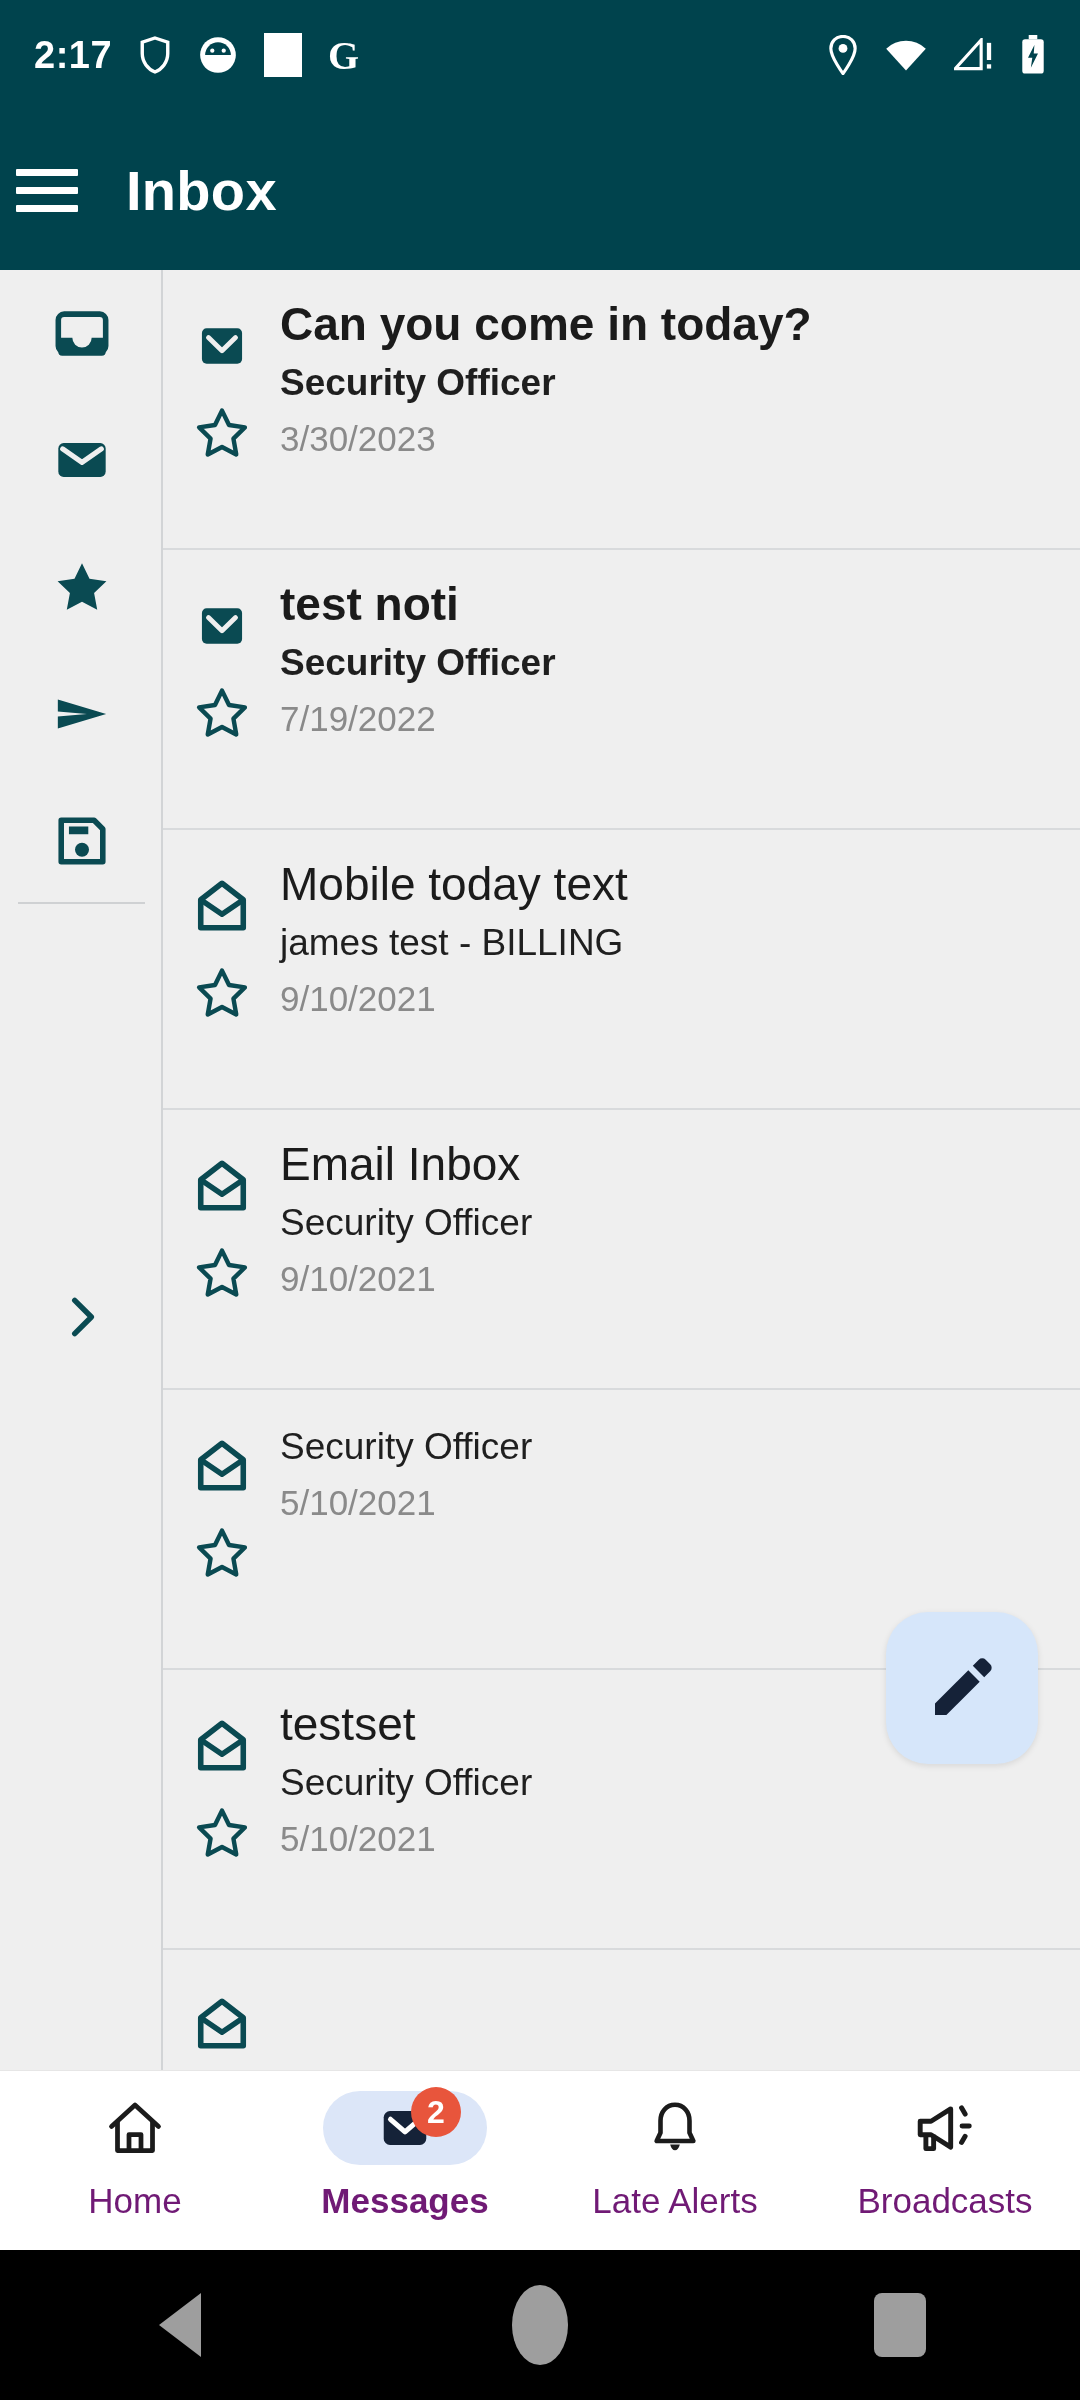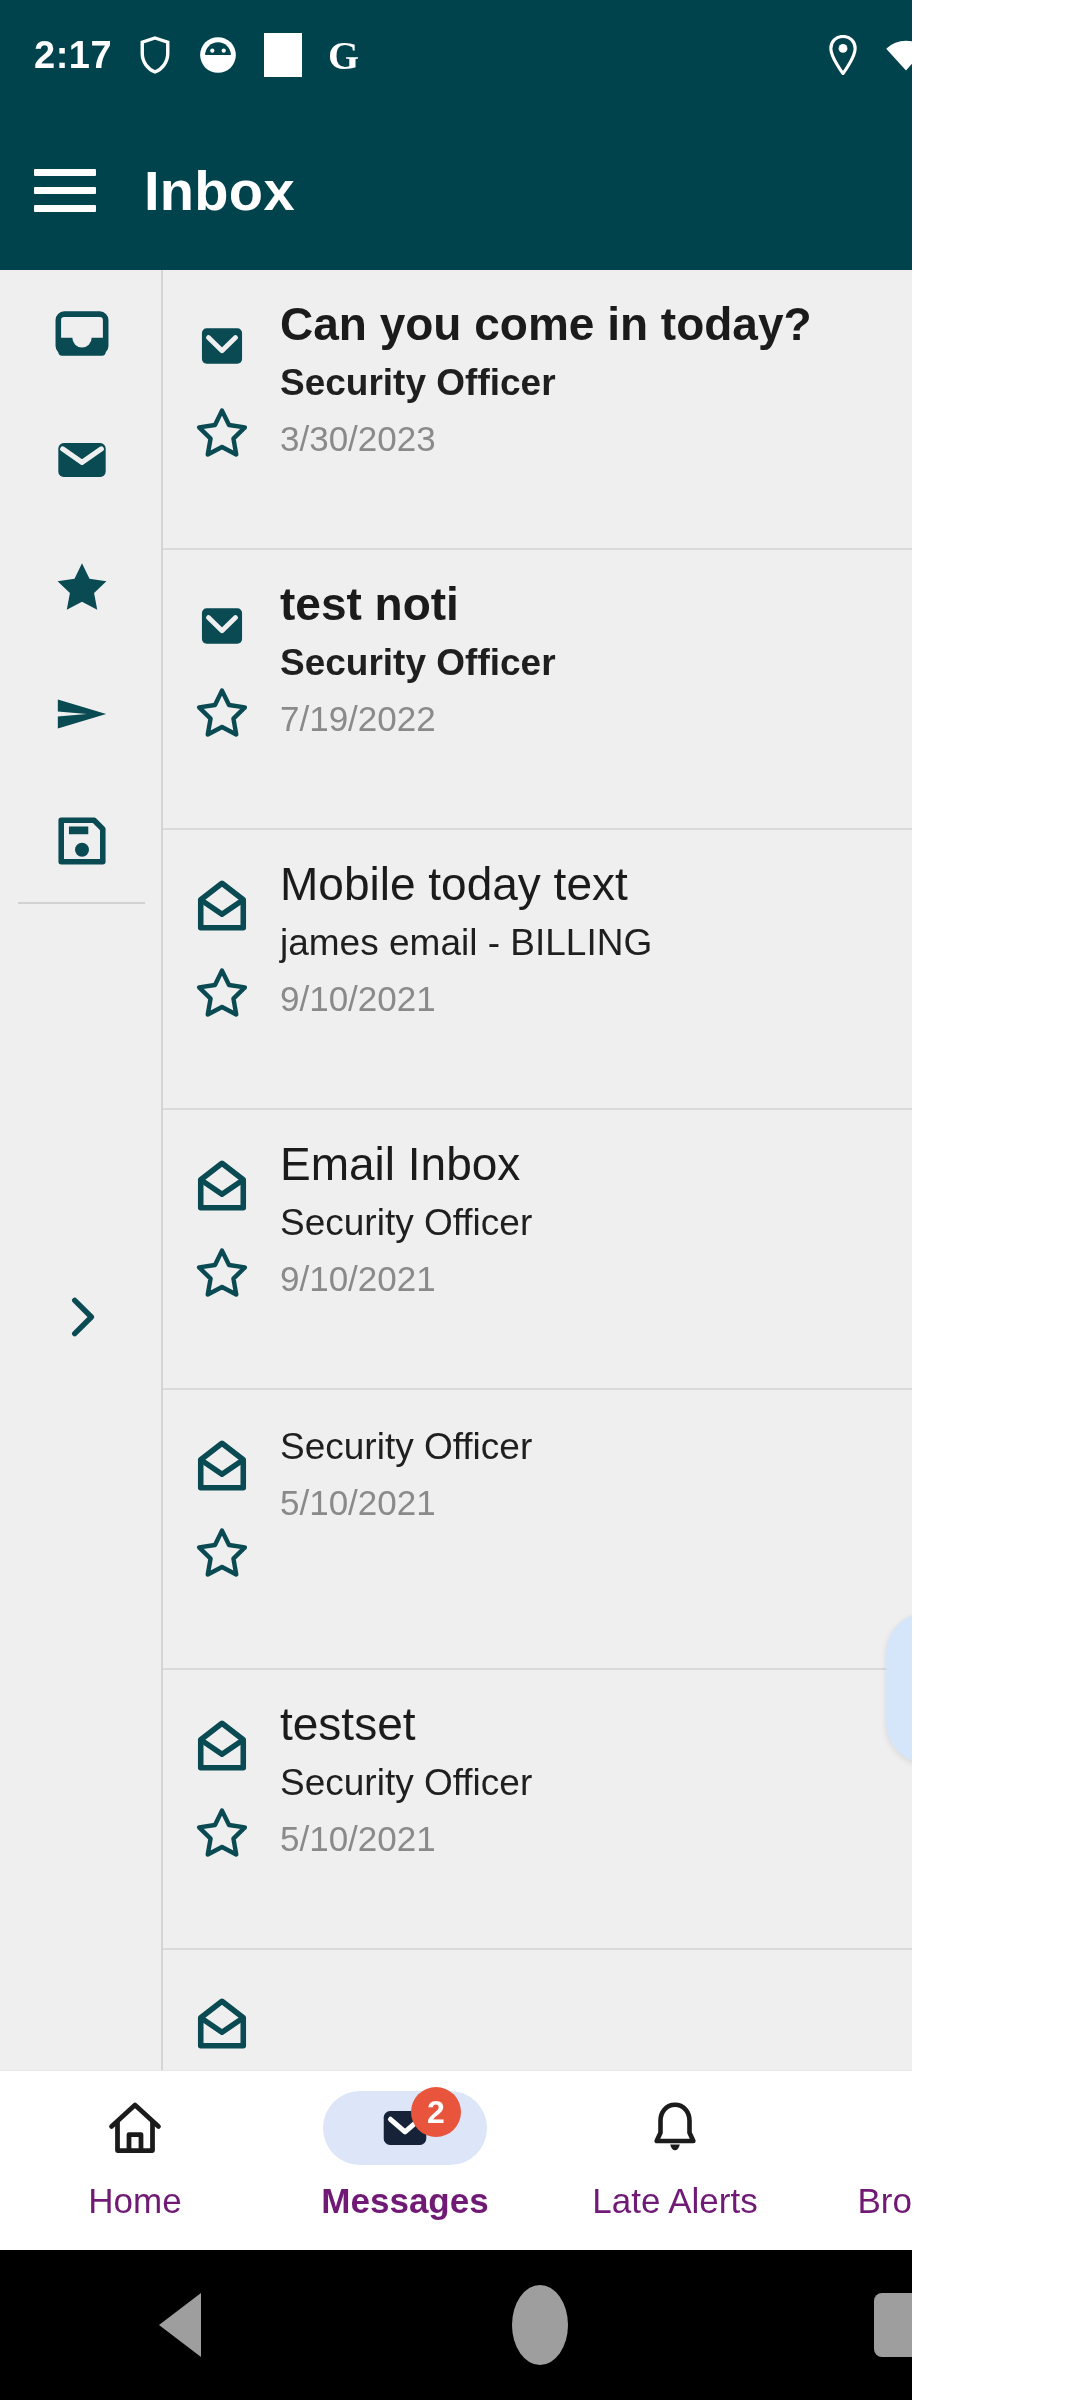--- a/index.html
+++ b/index.html
@@ -2,39 +2,39 @@
 <html><head>
 <meta charset="utf-8">
 <style>
   * { margin:0; padding:0; box-sizing:border-box; }
   html,body { width:1080px; height:2400px; }
   body {
     font-family:"Liberation Sans", sans-serif;
     background:#ffffff;
     overflow:hidden;
   }
-  #screen { position:relative; width:912px; height:2400px; overflow:hidden; background:#EEEEEE; }
+  #screen { position:relative; width:1080px; height:2400px; overflow:hidden; background:#EEEEEE; }
 
   
   .statusbar {
     position:absolute; top:0; left:0; width:1080px; height:110px;
     background:#00434D; display:flex; align-items:center;
     padding:0 34px; color:#ffffff;
   }
   .sb-left { display:flex; align-items:center; gap:26px; }
   .sb-time { font-size:38px; font-weight:700; letter-spacing:0.5px; }
   .sb-right { margin-left:auto; display:flex; align-items:center; gap:26px; }
   .sb-ico { display:block; }
   .sb-square { width:38px; height:44px; background:#ffffff; }
   .sb-g { font-size:40px; font-weight:700; font-family:"Liberation Serif", serif; }
 
   
   .appbar {
     position:absolute; top:110px; left:0; width:1080px; height:160px;
-    background:#00434D; display:flex; align-items:center; padding:0 34px;
+    background:#00434D; display:flex; align-items:center; padding:0 16px;
   }
   .hamburger { width:62px; display:flex; flex-direction:column; gap:11px; cursor:pointer; }
   .hamburger span { display:block; height:7px; background:#ffffff; border-radius:1px; }
   .appbar-title {
     margin-left:48px; color:#ffffff; font-size:56px; font-weight:700; letter-spacing:0.3px;
   }
 
   
   .content {
     position:absolute; top:270px; left:0; width:1080px; height:1800px;
@@ -262,21 +262,21 @@
               </svg>
             </span>
             <span class="star-wrap">
               <svg width="56" height="56" viewBox="0 0 24 24">
                 <path d="M12 2.4 L15 8.6 L21.8 9.6 L16.9 14.4 L18.1 21.2 L12 18 L5.9 21.2 L7.1 14.4 L2.2 9.6 L9 8.6 Z" fill="none" stroke="#0A4A52" stroke-width="1.9" stroke-linejoin="round"></path>
               </svg>
             </span>
           </div>
           <div class="row-text">
             <div class="subject">Mobile today text</div>
-            <div class="sender">james email - BILLING</div>
+            <div class="sender">james test - BILLING</div>
             <div class="date">9/10/2021</div>
           </div>
         </div>
         <div class="mail-row" style="height: 280px;">
           <div class="row-icons">
             <span class="env-wrap">
               <svg width="58" height="58" viewBox="0 0 24 24">
                 <path d="M3.2 9.4 L12 2.6 L20.8 9.4 V21 H3.2 Z" fill="none" stroke="#0A4A52" stroke-width="2.3" stroke-linejoin="round"></path>
                 <path d="M3.2 9.4 L12 15.4 L20.8 9.4" fill="none" stroke="#0A4A52" stroke-width="2.3" stroke-linejoin="round"></path>
               </svg>

